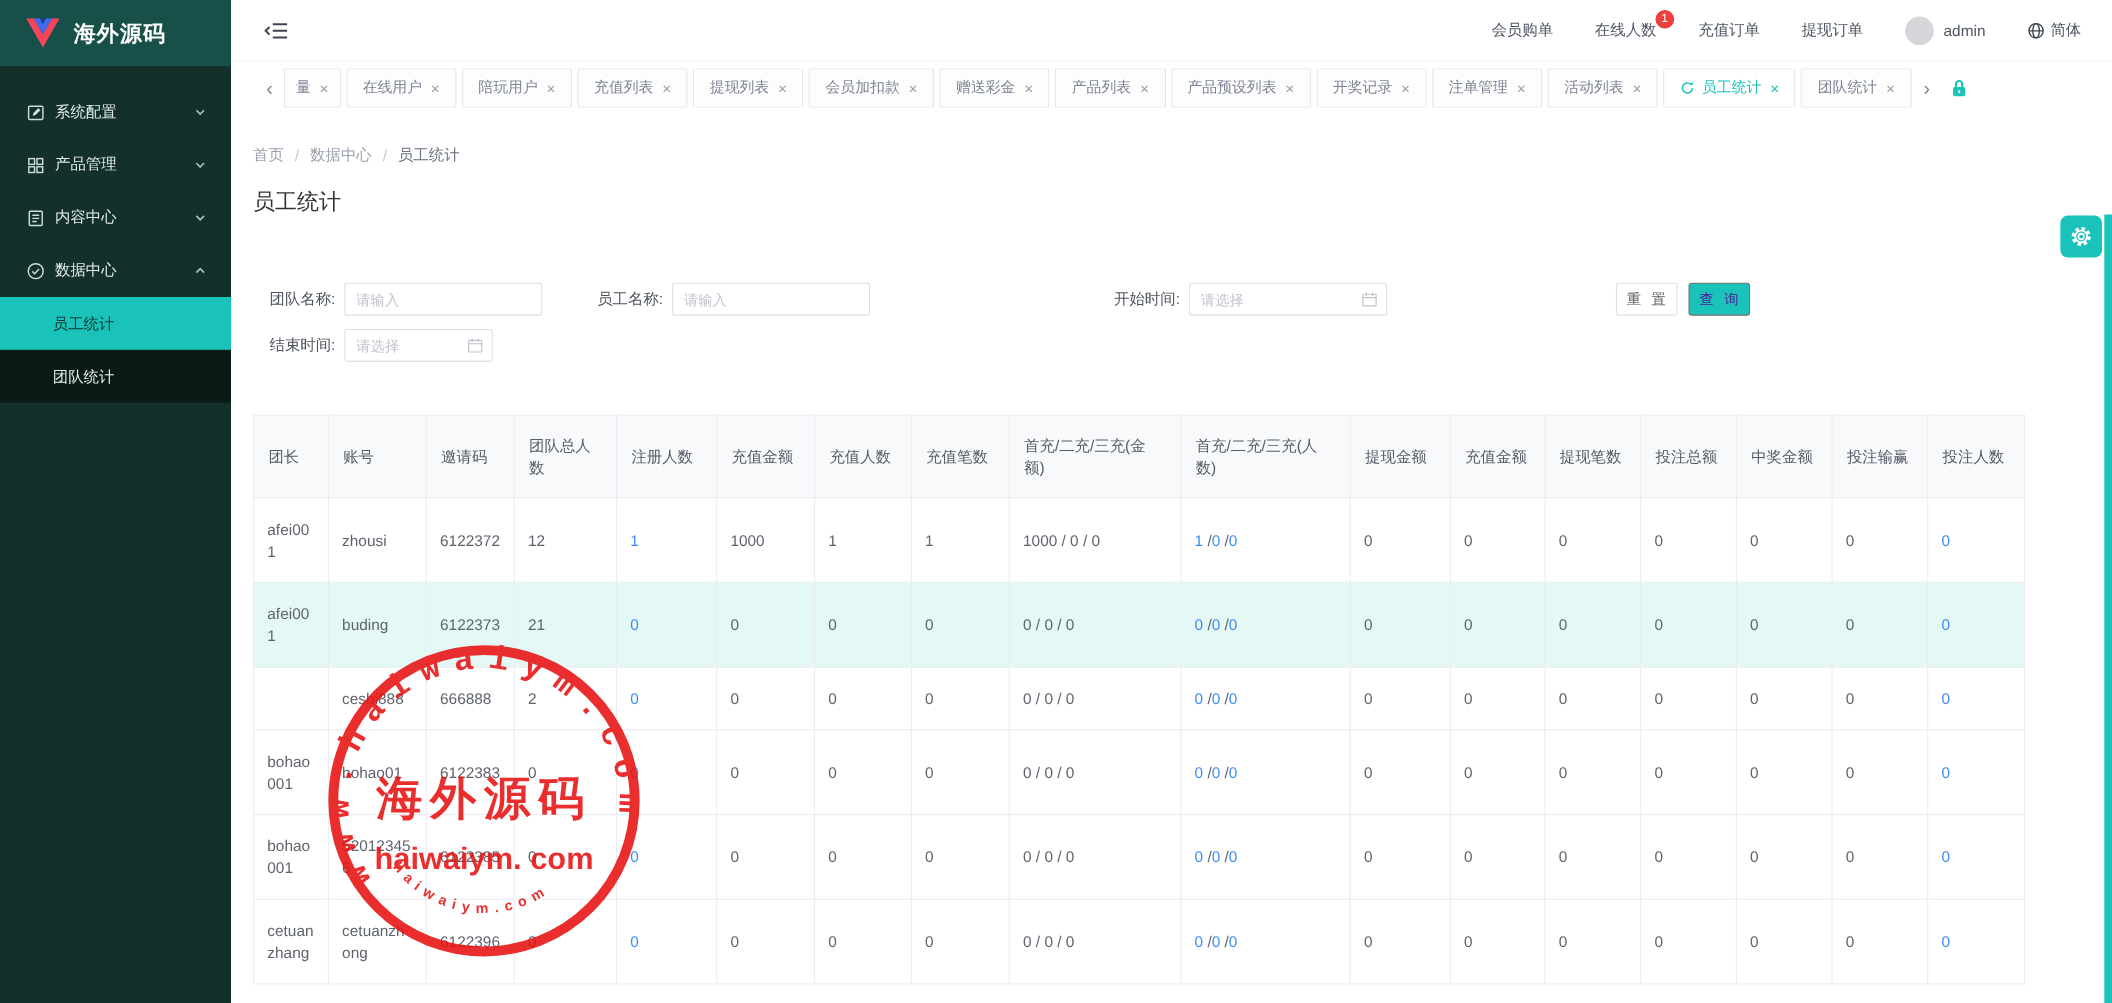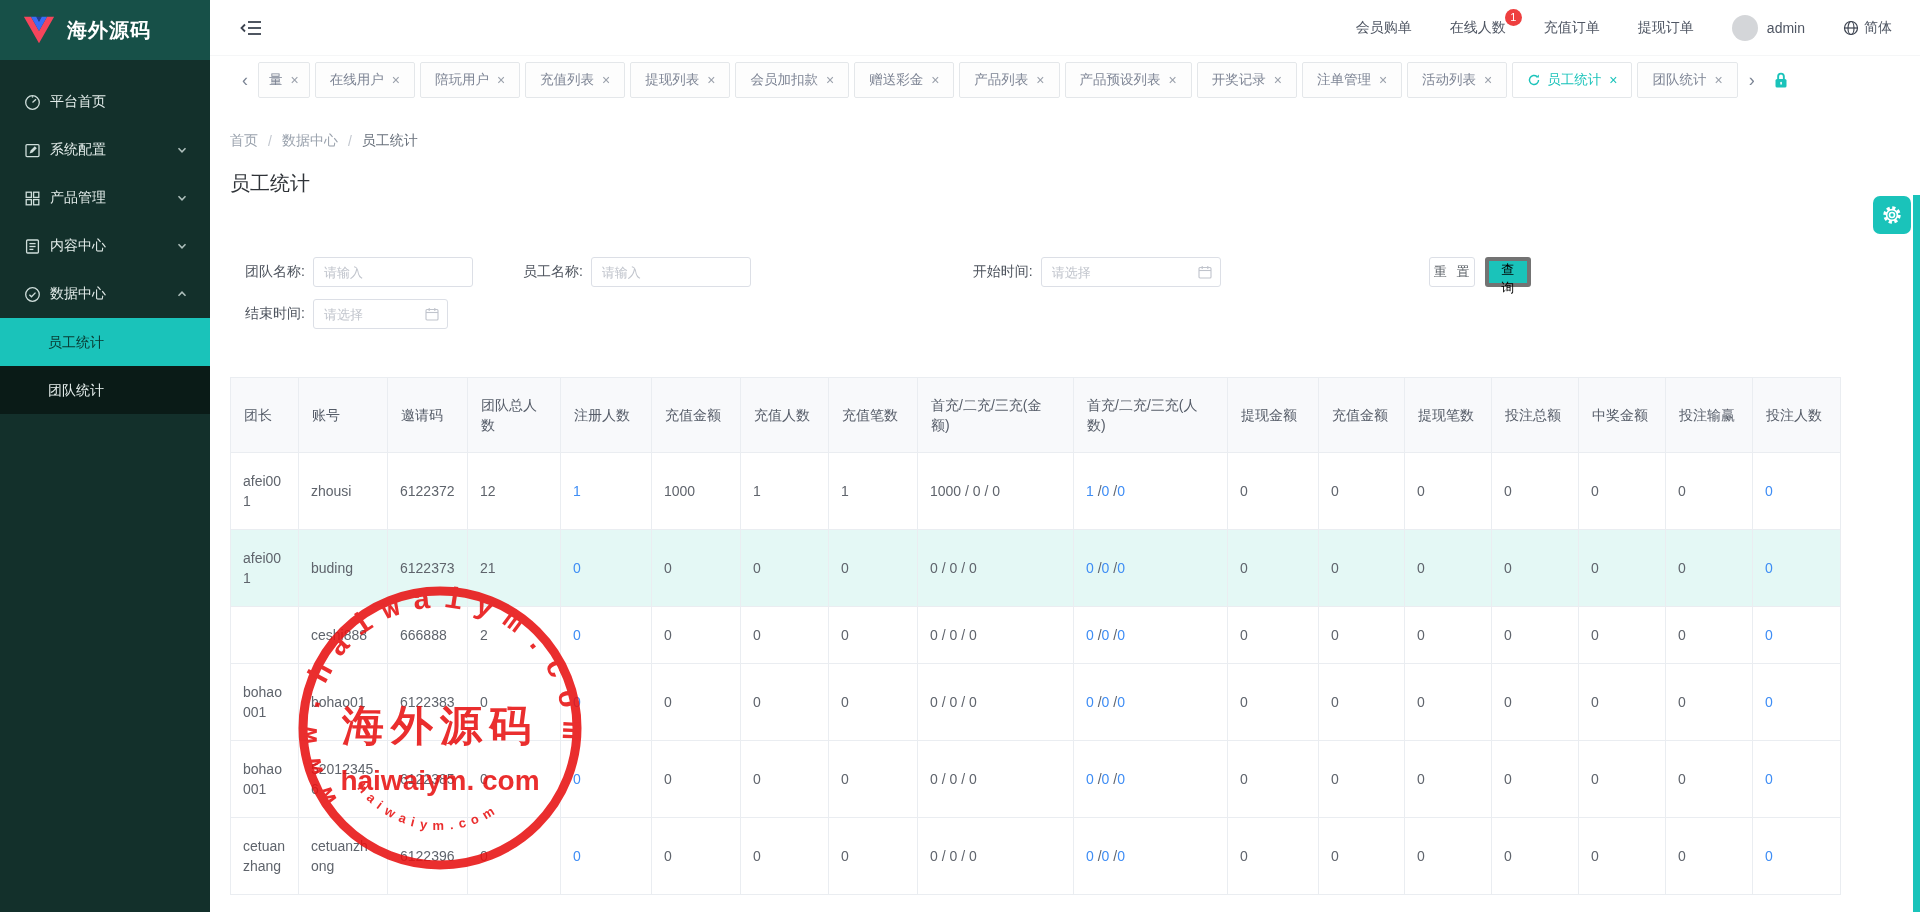--- a/index.html
+++ b/index.html
@@ -69,31 +69,31 @@
   .bc-item.last { color:#69717c; cursor:default; }
   .bc-sep { color:#c2c7cf; }
   .page-title { margin-top:20px; font-size:20px; font-weight:500; color:#2f3338; }
 
   .filters { margin-top:60px; }
   .f-row { display:flex; align-items:center; margin-bottom:12px; padding-left:15px; }
   .f-label { font-size:14px; color:#4e545e; margin-right:8px; white-space:nowrap; }
   .f-input { height:30px; border:1px solid #dcdfe6; border-radius:3px; padding:0 10px;
     font-size:13px; color:#333; outline:none; font-family:inherit; }
   .f-input::placeholder { color:#c0c4cc; }
-  .w160 { width:160px; } .w180 { width:180px; padding-right:30px; } .w135 { width:135px; padding-right:28px; }
+  .w160 { width:180px; } .w180 { width:180px; padding-right:30px; } .w135 { width:135px; padding-right:28px; }
   .date-wrap { position:relative; display:inline-flex; }
   .cal-icon { position:absolute; right:9px; top:8px; width:14px; height:14px; color:#c0c4cc;
     pointer-events:none; }
   .cal-icon svg { width:100%; height:100%; }
   .gap2 { margin-left:50px; } .gap3 { margin-left:222px; }
   .btns { margin-left:208px; display:flex; gap:10px; }
-  .btn { height:30px; width:46px; border-radius:3px; font-size:13px; cursor:pointer;
+  .btn { height:30px; width:56px; border-radius:3px; font-size:13px; cursor:pointer;
     font-family:inherit; letter-spacing:3px; padding-left:3px; }
   .btn-reset { background:#fff; border:1px solid #dcdfe6; color:#5a6066; }
-  .btn-query { background:#1ac3ba; border:4px solid #737373; color:#000000; }
+  .btn-query { background:#1ac3ba; border:1px solid #737373; color:#4c1d95; }
 
   
   .table-wrap { margin-top:48px; }
   table { border-collapse:collapse; table-layout:fixed; width:1578px; font-size:14px; }
   th,td { border:1px solid #eaedf1; text-align:left; word-break:break-all;
     vertical-align:middle; line-height:20px; }
   th { background:#f8f9fb; color:#555c68; font-weight:400; padding:17px 14px 17px 13px; }
   td { color:#5f646c; padding:18px 12px; background:#fff; }
   tr.hl td { background:#e4f8f5; }
   .lnk { color:#3e8df5; cursor:pointer; }
@@ -118,30 +118,20 @@
   <aside class="sidebar">
     <div class="logo">
       <svg class="logo-mark" viewBox="0 0 36 30">
         <path d="M2 1 L18 29 L34 1 L26.5 1 L18 16 L9.5 1 Z" fill="#f5455c"></path>
         <path d="M9.5 1 L18 16 L26.5 1 L20.8 1 L18 6.2 L15.2 1 Z" fill="#3a6cf6"></path>
         <path d="M15.2 1 L18 6.2 L20.8 1 Z" fill="#233a8f"></path>
       </svg>
       <span class="logo-text">海外源码</span>
     </div>
     <nav class="menu">
-        <div class="menu-item">
-          <span class="mi-icon">
-            <svg viewBox="0 0 17 17" fill="none" stroke="currentColor" stroke-width="1.3">
-              <circle cx="8.5" cy="8.5" r="6.8"></circle>
-              <path d="M8.5 8.5 L12 5.2"></path>
-              <path d="M8.5 2.2 V3.6"></path>
-            </svg>
-          </span>
-          <span class="mi-label">平台首页</span>
-        </div>
         <div class="menu-item">
           <span class="mi-icon">
             <svg viewBox="0 0 17 17" fill="none" stroke="currentColor" stroke-width="1.3">
               <rect x="2" y="2.6" width="13" height="12" rx="1"></rect>
               <path d="M5.6 11.4 l1-3 4.2-4.2 2 2 -4.2 4.2z" fill="currentColor" stroke="none"></path>
             </svg>
           </span>
           <span class="mi-label">系统配置</span>
           <span class="mi-arrow down">
             <svg viewBox="0 0 12 12" fill="none" stroke="currentColor" stroke-width="1.5">

